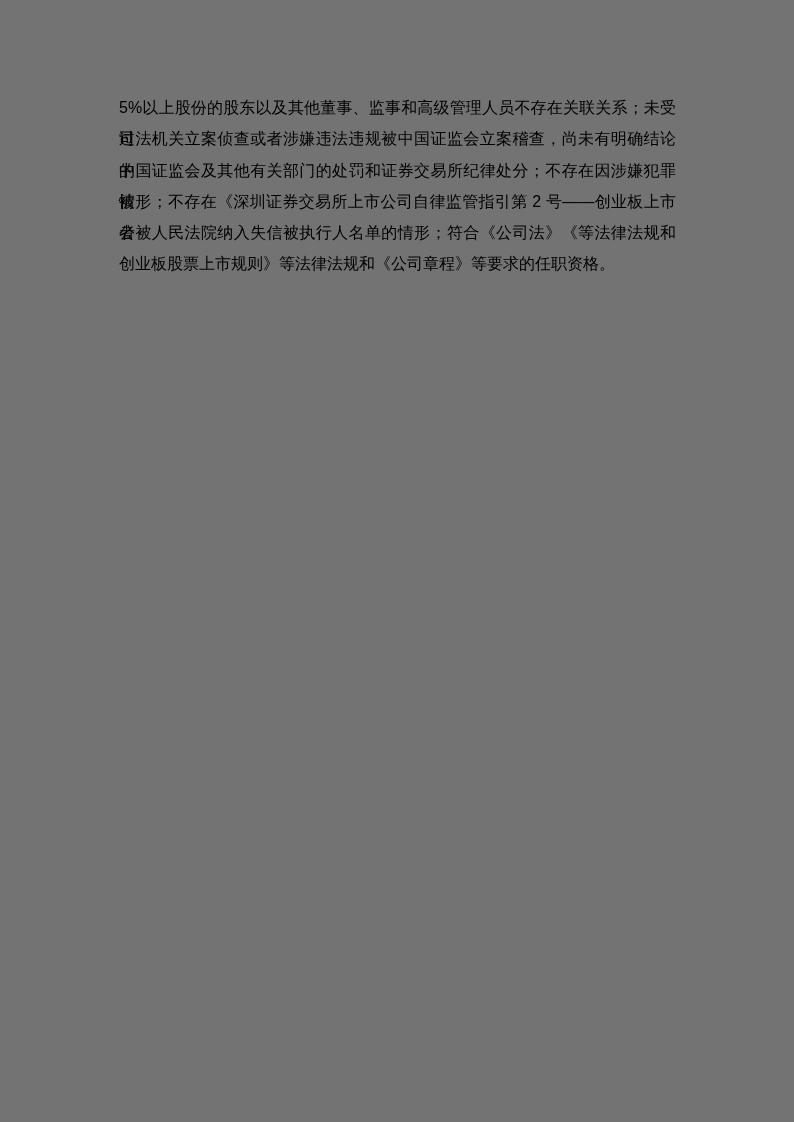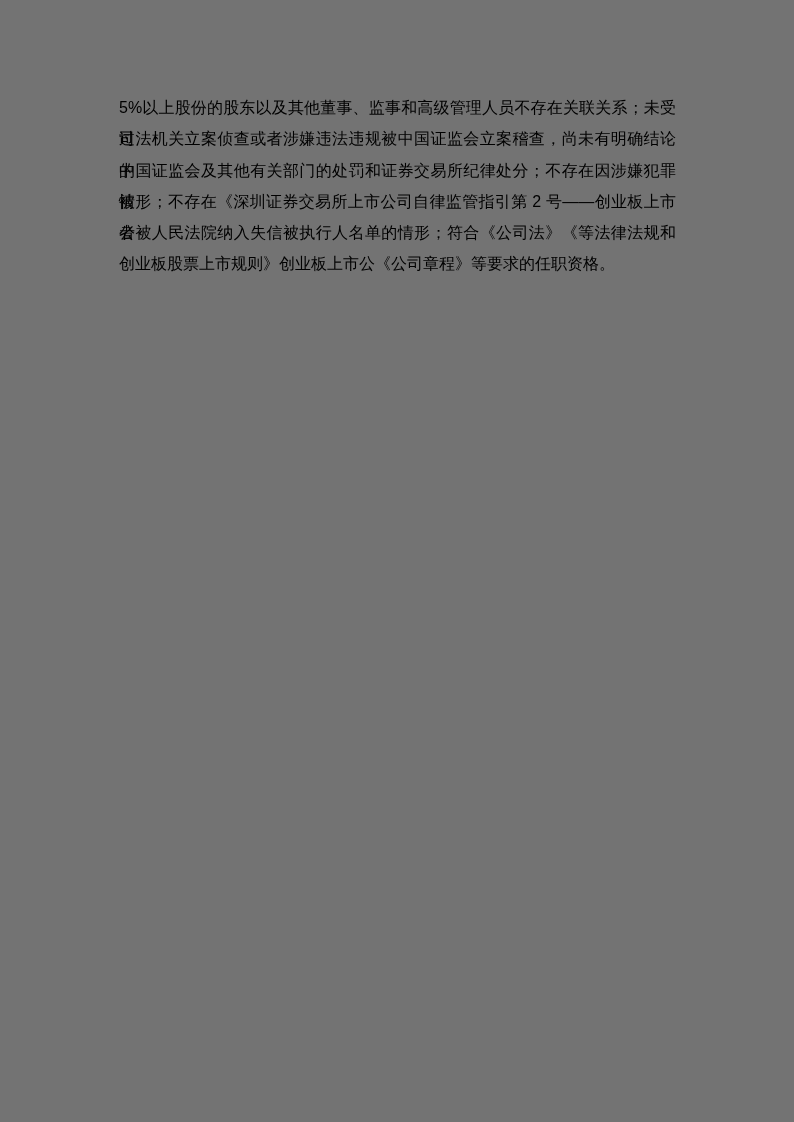--- a/index.html
+++ b/index.html
@@ -43,15 +43,15 @@
 </head>
 <body>
 
 <div class="page">
   <div class="paragraph">
     <div class="line justified">5%以上股份的股东以及其他董事、监事和高级管理人员不存在关联关系；未受过</div>
     <div class="line justified">司法机关立案侦查或者涉嫌违法违规被中国证监会立案稽查，尚未有明确结论的</div>
     <div class="line justified">中国证监会及其他有关部门的处罚和证券交易所纪律处分；不存在因涉嫌犯罪被</div>
     <div class="line justified">情形；不存在《深圳证券交易所上市公司自律监管指引第 2 号——创业板上市公</div>
     <div class="line justified">者被人民法院纳入失信被执行人名单的情形；符合《公司法》《等法律法规和</div>
-    <div class="line last">创业板股票上市规则》创业板上市公《公司章程》等要求的任职资格。</div>
+    <div class="line last">创业板股票上市规则》等法律法规和《公司章程》等要求的任职资格。</div>
   </div>
 </div>
 
 </body></html>

